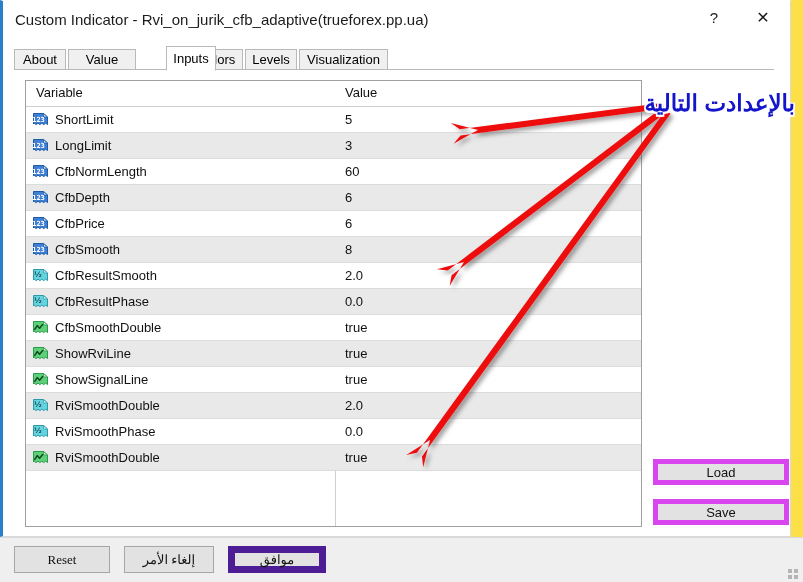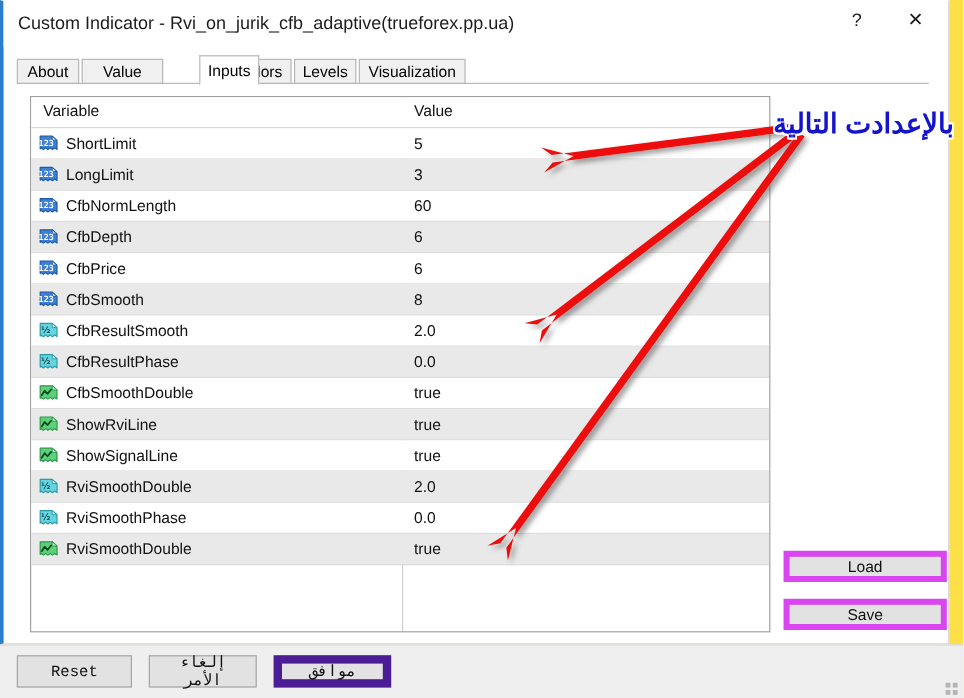--- a/index.html
+++ b/index.html
@@ -218,21 +218,21 @@
     border-top: 1px solid #dadada;
   }
   .btmbtn {
     position: absolute;
     top: 8px;
     height: 27px;
     background: #e2e2e2;
     border: 1px solid #a6a6a6;
     box-sizing: border-box;
     font-size: 13px;
-    font-family: Liberation Mono, monospace;
+    font-family: Liberation Serif, serif;
     color: #111;
     cursor: default;
     display: flex;
     align-items: center;
     justify-content: center;
   }
   .btn-reset { left: 14px; width: 96px; }
   .btn-cancel { left: 124px; width: 90px; }
   .btn-ok {
     left: 228px;

